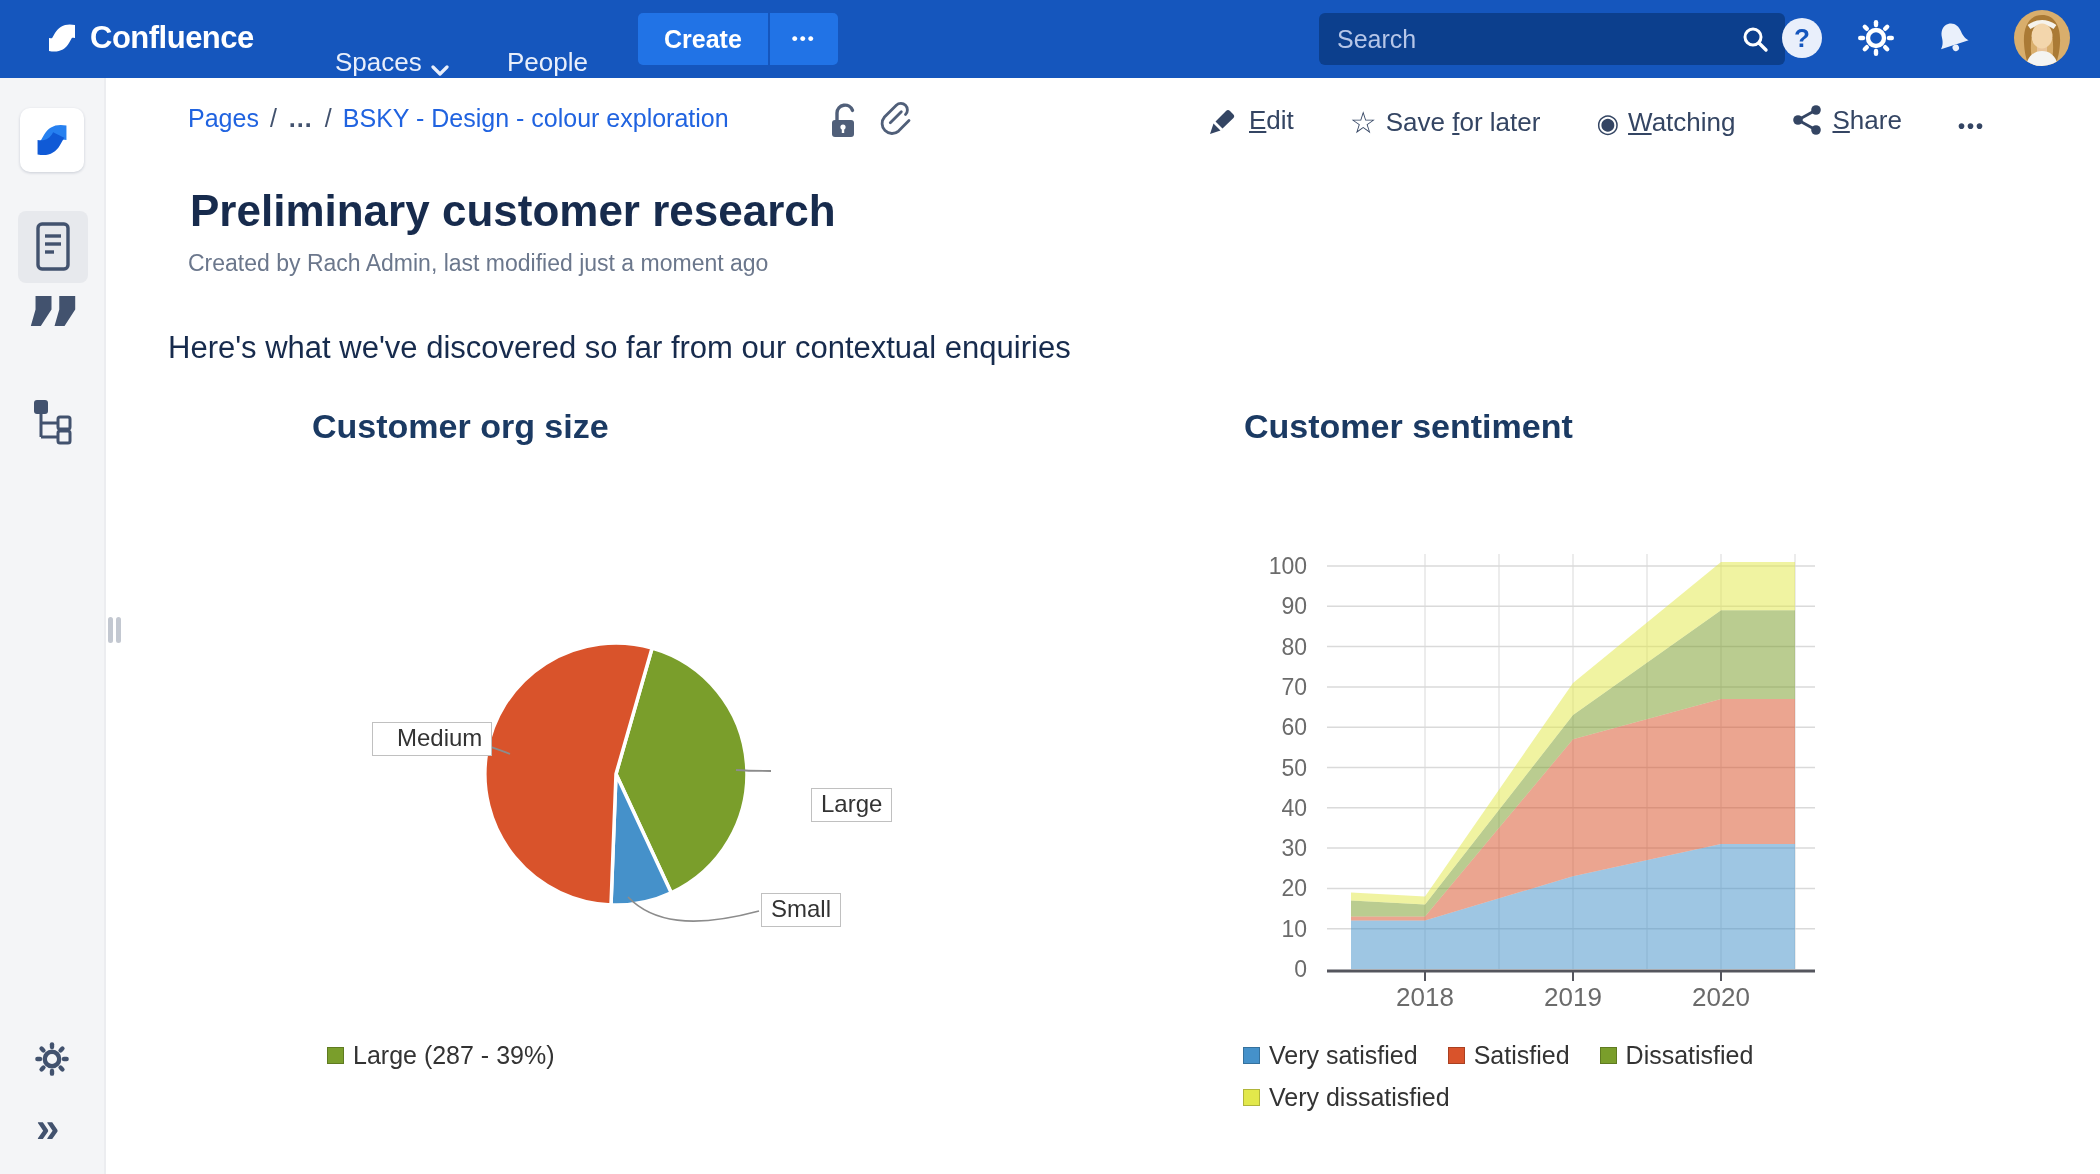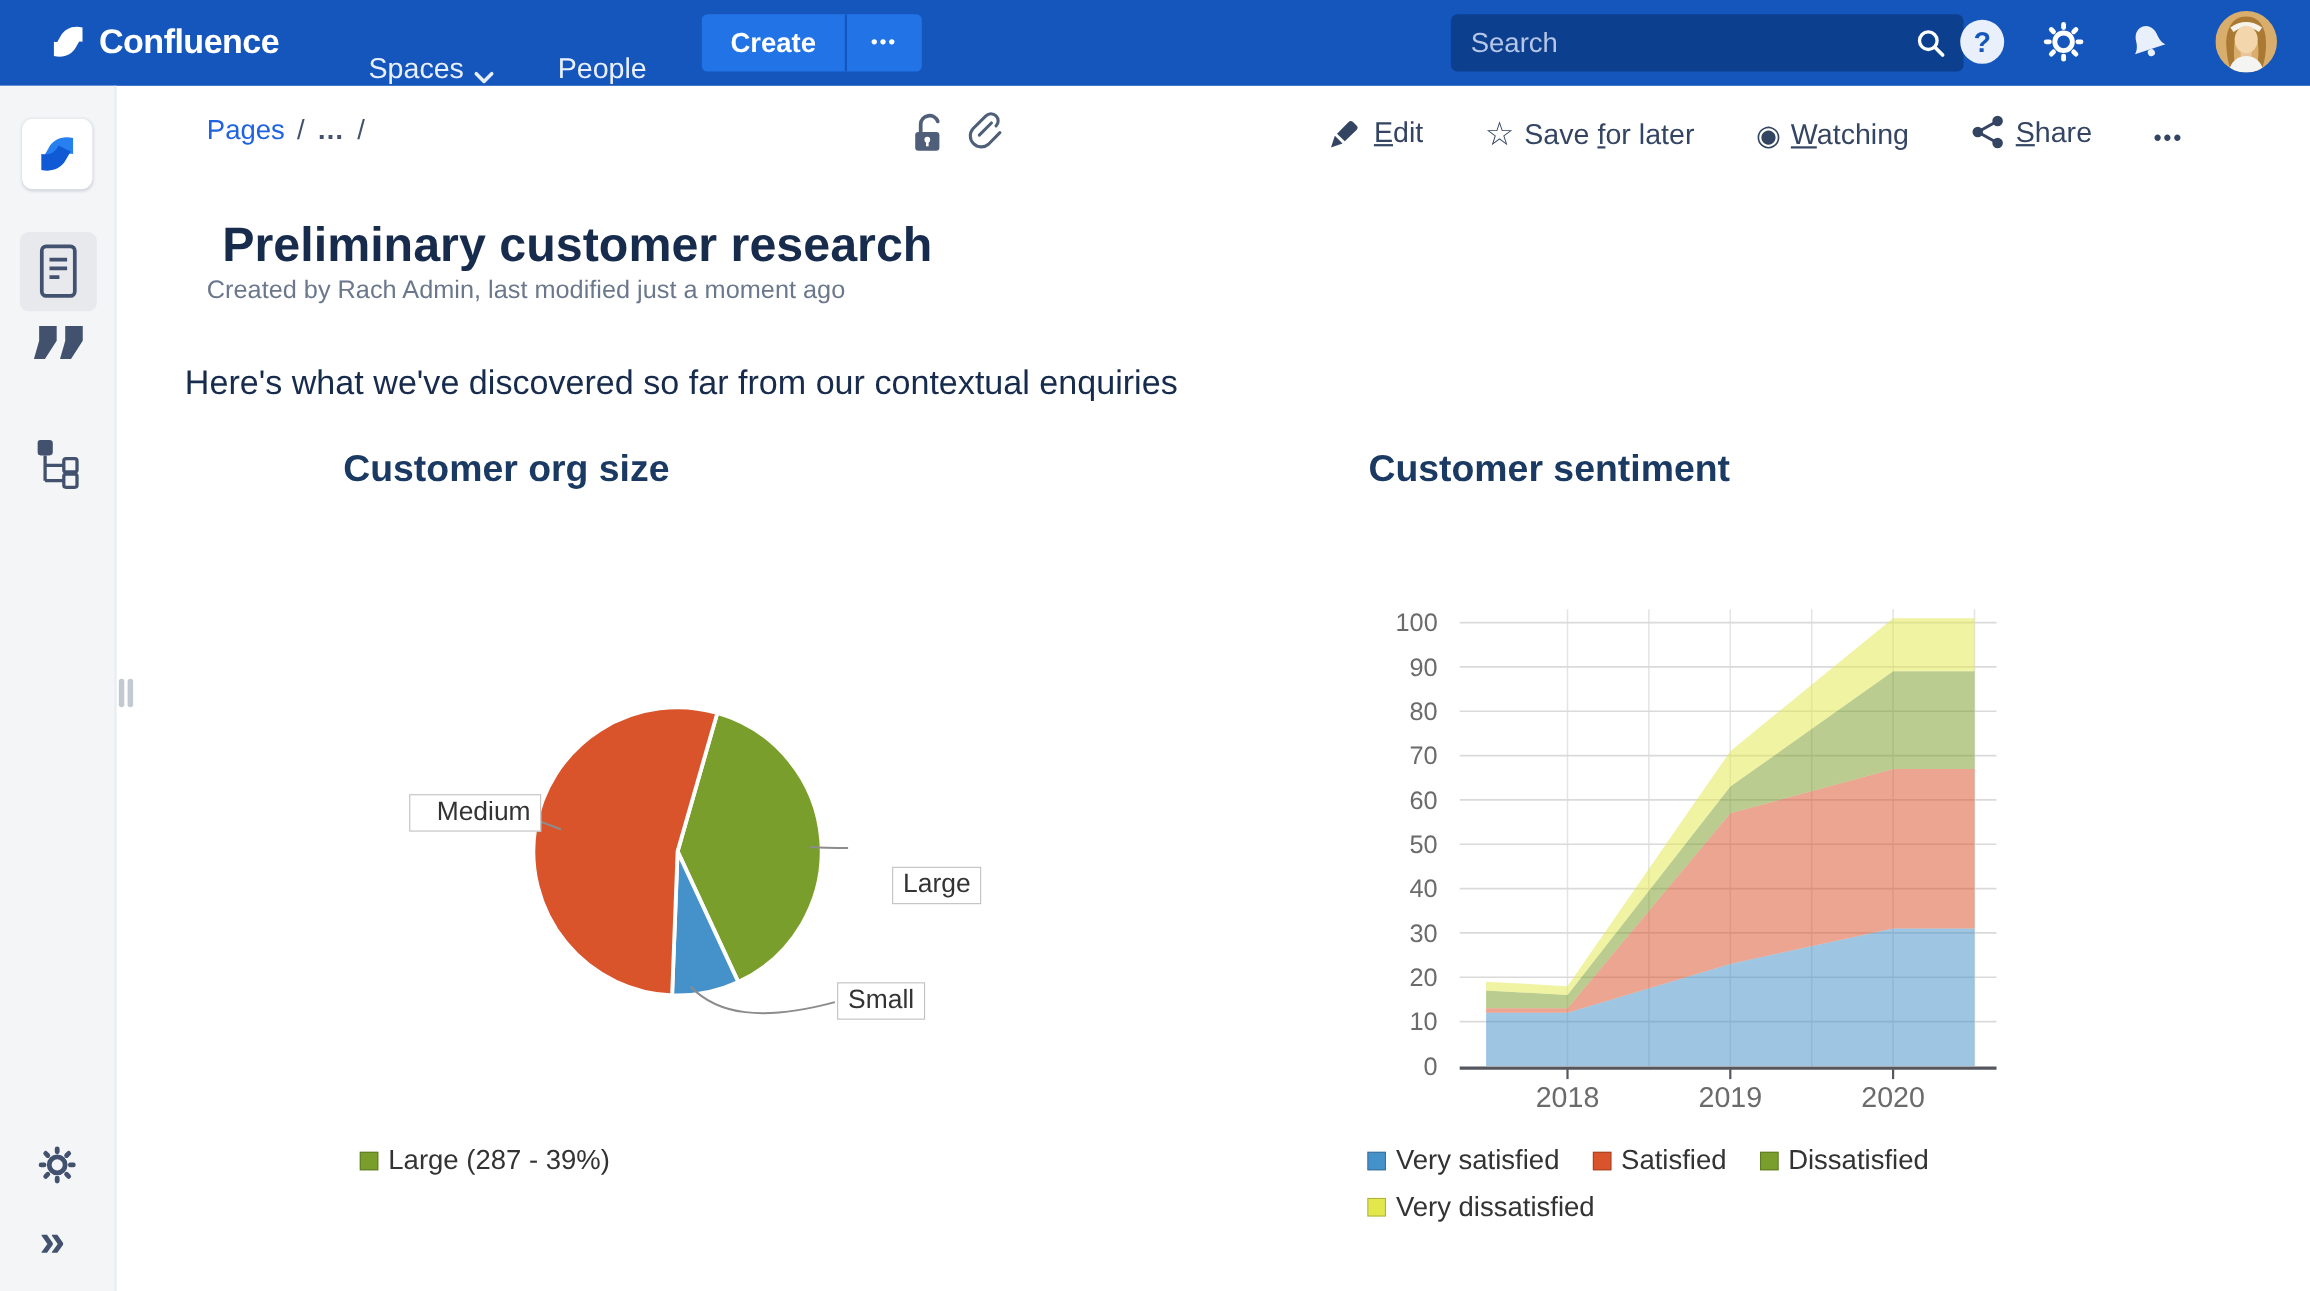--- a/index.html
+++ b/index.html
@@ -208,20 +208,21 @@
 <div class="drag-handle">
     <i></i>
     <i></i>
   </div>
 
 <div class="crumbs">
   <a>Pages</a>
   <span class="crumb-sep">/</span>
   <span class="crumb-ellipsis">…</span>
   <span class="crumb-sep">/</span>
+  <a>BSKY - Design - colour exploration</a>
 </div>
 <div class="crumb-icons" style="left:826px;gap:18px;">
   <span>
     <svg width="34" height="40" viewBox="0 0 34 40">
       <path d="M11,20 v-7 a8,8 0 0 1 15.5,-2.6" fill="none" stroke="#505F79" stroke-width="3.4" stroke-linecap="round"></path>
       <rect x="6" y="20" width="22" height="17" rx="3" fill="#505F79"></rect>
       <circle cx="17" cy="27" r="2.6" fill="#fff"></circle>
       <rect x="15.8" y="28" width="2.4" height="5" fill="#fff"></rect>
     </svg>
   </span>
@@ -260,21 +261,21 @@
         <line x1="7" y1="18" x2="25" y2="28" stroke="#344563" stroke-width="2.8"></line>
       </svg>
     </span>
     <span><span></span><span class="u">S</span><span>hare</span></span>
   </div>
   <div class="act glyph-more">
     <span>•••</span>
   </div>
 </div>
 
-<h1 class="page-title" style="margin:16px;">Preliminary customer research</h1>
+<h1 class="page-title" style="margin:4px;">Preliminary customer research</h1>
 <div class="byline">Created by Rach Admin, last modified just a moment ago</div>
 <div class="intro">Here's what we've discovered so far from our contextual enquiries</div>
 
 <div class="chart-title pie-title">Customer org size</div>
 <svg id="pie-svg" class="abs" style="left:380px;top:625px;" width="480" height="330" viewBox="380 625 480 330">
     <path d="M616,774 L652.1,648.1 A131,131 0 0 1 671.2,892.8 Z" fill="#7A9E2B" stroke="#fff" stroke-width="3.5" stroke-linejoin="round"></path>
     <path d="M616,774 L671.2,892.8 A131,131 0 0 1 611.0,904.9 Z" fill="#4591CA" stroke="#fff" stroke-width="3.5" stroke-linejoin="round"></path>
     <path d="M616,774 L611.0,904.9 A131,131 0 1 1 652.1,648.1 Z" fill="#D9532B" stroke="#fff" stroke-width="3.5" stroke-linejoin="round"></path>
     <path d="M455,740 C478,741 492,747 510,754" fill="none" stroke="#8C8C8C" stroke-width="1.8"></path>
     <path d="M736,770 C750,771 758,771 771,771" fill="none" stroke="#8C8C8C" stroke-width="1.8"></path>

